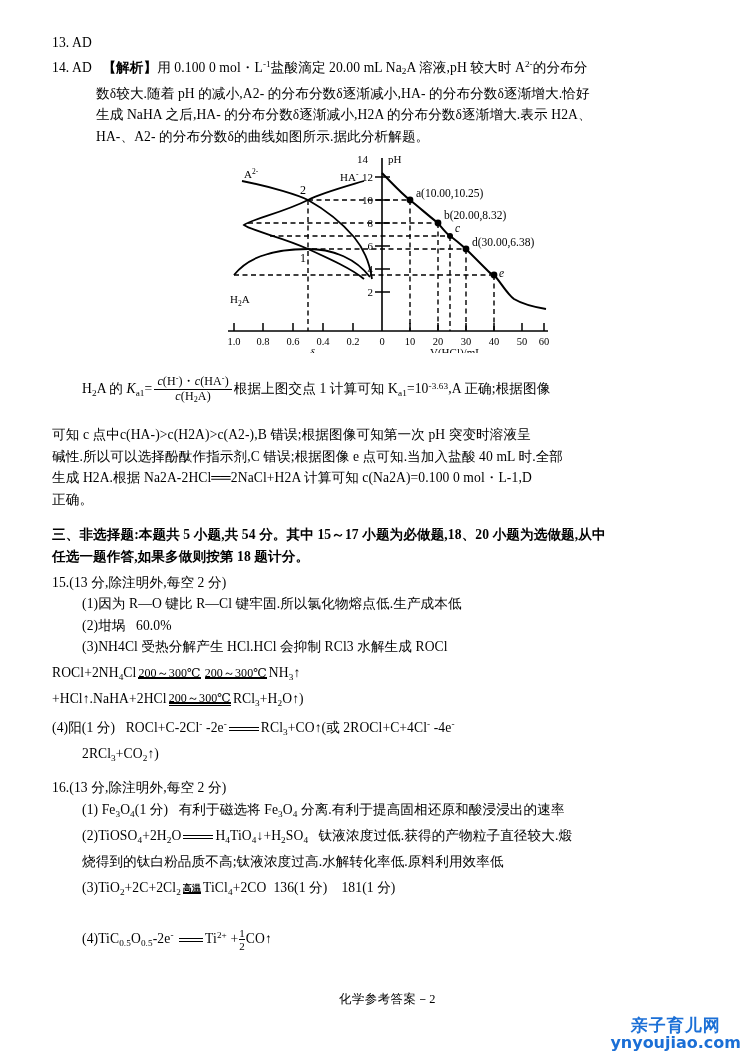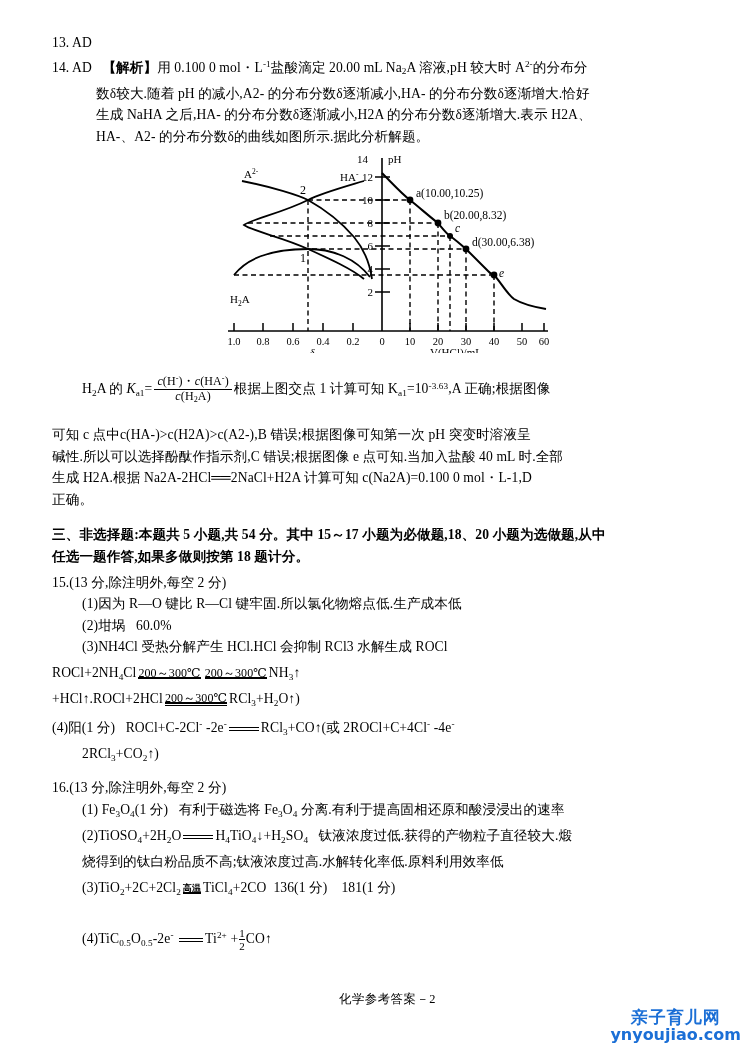--- a/index.html
+++ b/index.html
@@ -108,21 +108,21 @@
     left: 0; right: 0;
     bottom: 48px;
     text-align: center;
     font-size: 12.4px;
     letter-spacing: 0.5px;
     margin-left: 28px;
   }
   .watermark {
     position: absolute;
     right: 6px;
-    bottom: 12px;
+    bottom: 4px;
     text-align: center;
     color: #1b6fd6;
     font-family: "DejaVu Sans", sans-serif;
     line-height: 1.05;
     text-shadow: 0.5px 0.5px 0 #ffffff;
   }
   .watermark .w1 { font-size: 17px; font-weight: bold; letter-spacing: 1px; }
   .watermark .w2 { font-size: 16px; font-weight: bold; letter-spacing: 0px; }
 </style>
 </head>
@@ -281,21 +281,21 @@
   <div class="ln indent-1">(1)因为 R—O 键比 R—Cl 键牢固.所以氯化物熔点低.生产成本低</div>
   <div class="ln indent-1">
     <span>(2)坩埚</span>&nbsp;&nbsp;&nbsp;<span>60.0%</span>
   </div>
   <div class="ln indent-1">(3)NH4Cl 受热分解产生 HCl.HCl 会抑制 RCl3 水解生成 ROCl</div>
 
   <div class="ln" style="margin-top:4px">
     <span>ROCl+2NH<sub>4</sub>Cl</span><span class="rxn"><span class="cond">200～300℃</span><span class="bar"></span></span><span class="rxn"><span class="cond">200～300℃</span><span class="bar"></span></span><span>NH<sub>3</sub>↑</span>
   </div>
   <div class="ln">
-    <span>+HCl↑.ROCl+2HCl</span><span class="rxn"><span class="cond">200～300℃</span><span class="bar"></span><span class="bar2"></span></span><span>RCl<sub>3</sub>+H<sub>2</sub>O↑)</span>
+    <span>+HCl↑.NaHA+2HCl</span><span class="rxn"><span class="cond">200～300℃</span><span class="bar"></span><span class="bar2"></span></span><span>RCl<sub>3</sub>+H<sub>2</sub>O↑)</span>
   </div>
 
   <div class="ln">
     <span>(4)阳(1 分)</span>&nbsp;&nbsp;&nbsp;<span>ROCl+C-2Cl<sup>-</sup> -2e<sup>-</sup></span><span class="eqarrow" style="width:30px"><span class="b1"></span><span class="b2"></span></span><span>RCl<sub>3</sub>+CO↑(或 2ROCl+C+4Cl<sup>-</sup> -4e<sup>-</sup></span>
   </div>
   <div class="ln indent-1">
     <span>2RCl<sub>3</sub>+CO<sub>2</sub>↑)</span>
   </div>
 
   <div class="ln" style="margin-top:8px">

